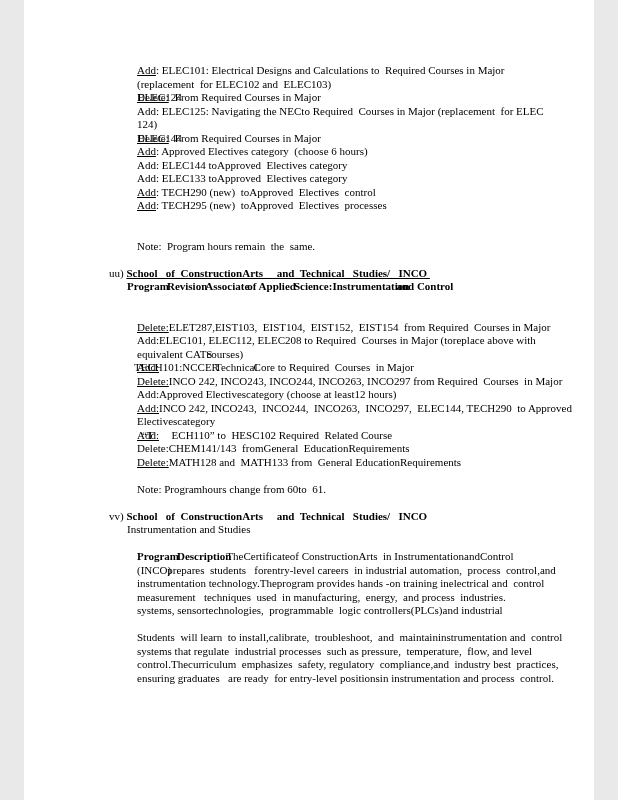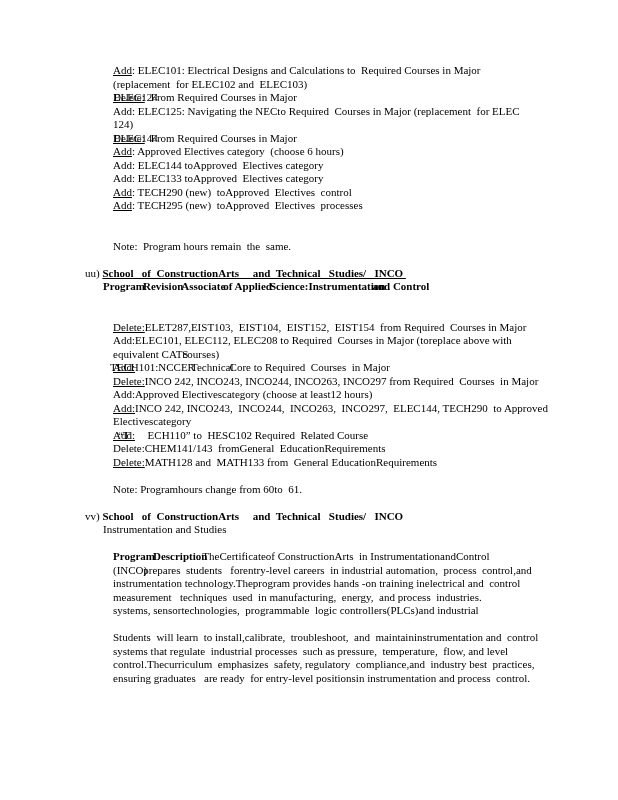--- a/index.html
+++ b/index.html
@@ -1,18 +1,18 @@
 <!DOCTYPE html>
 <html><head>
 <meta charset="utf-8">
 <style>
   html,body{margin:0;padding:0;background:#e9e9e9;}
   .page{
     position:relative;
-    width:618px;height:800px;
+    width:570px;height:800px;
     margin:0 auto;
     background:#ffffff;
     color:#000000;
     font-family:"Liberation Serif","DejaVu Serif",serif;
     font-size:11px;
     line-height:13.5px;
     overflow:hidden;
     box-sizing:border-box;
     padding:64px 40px 0 113px;
   }

